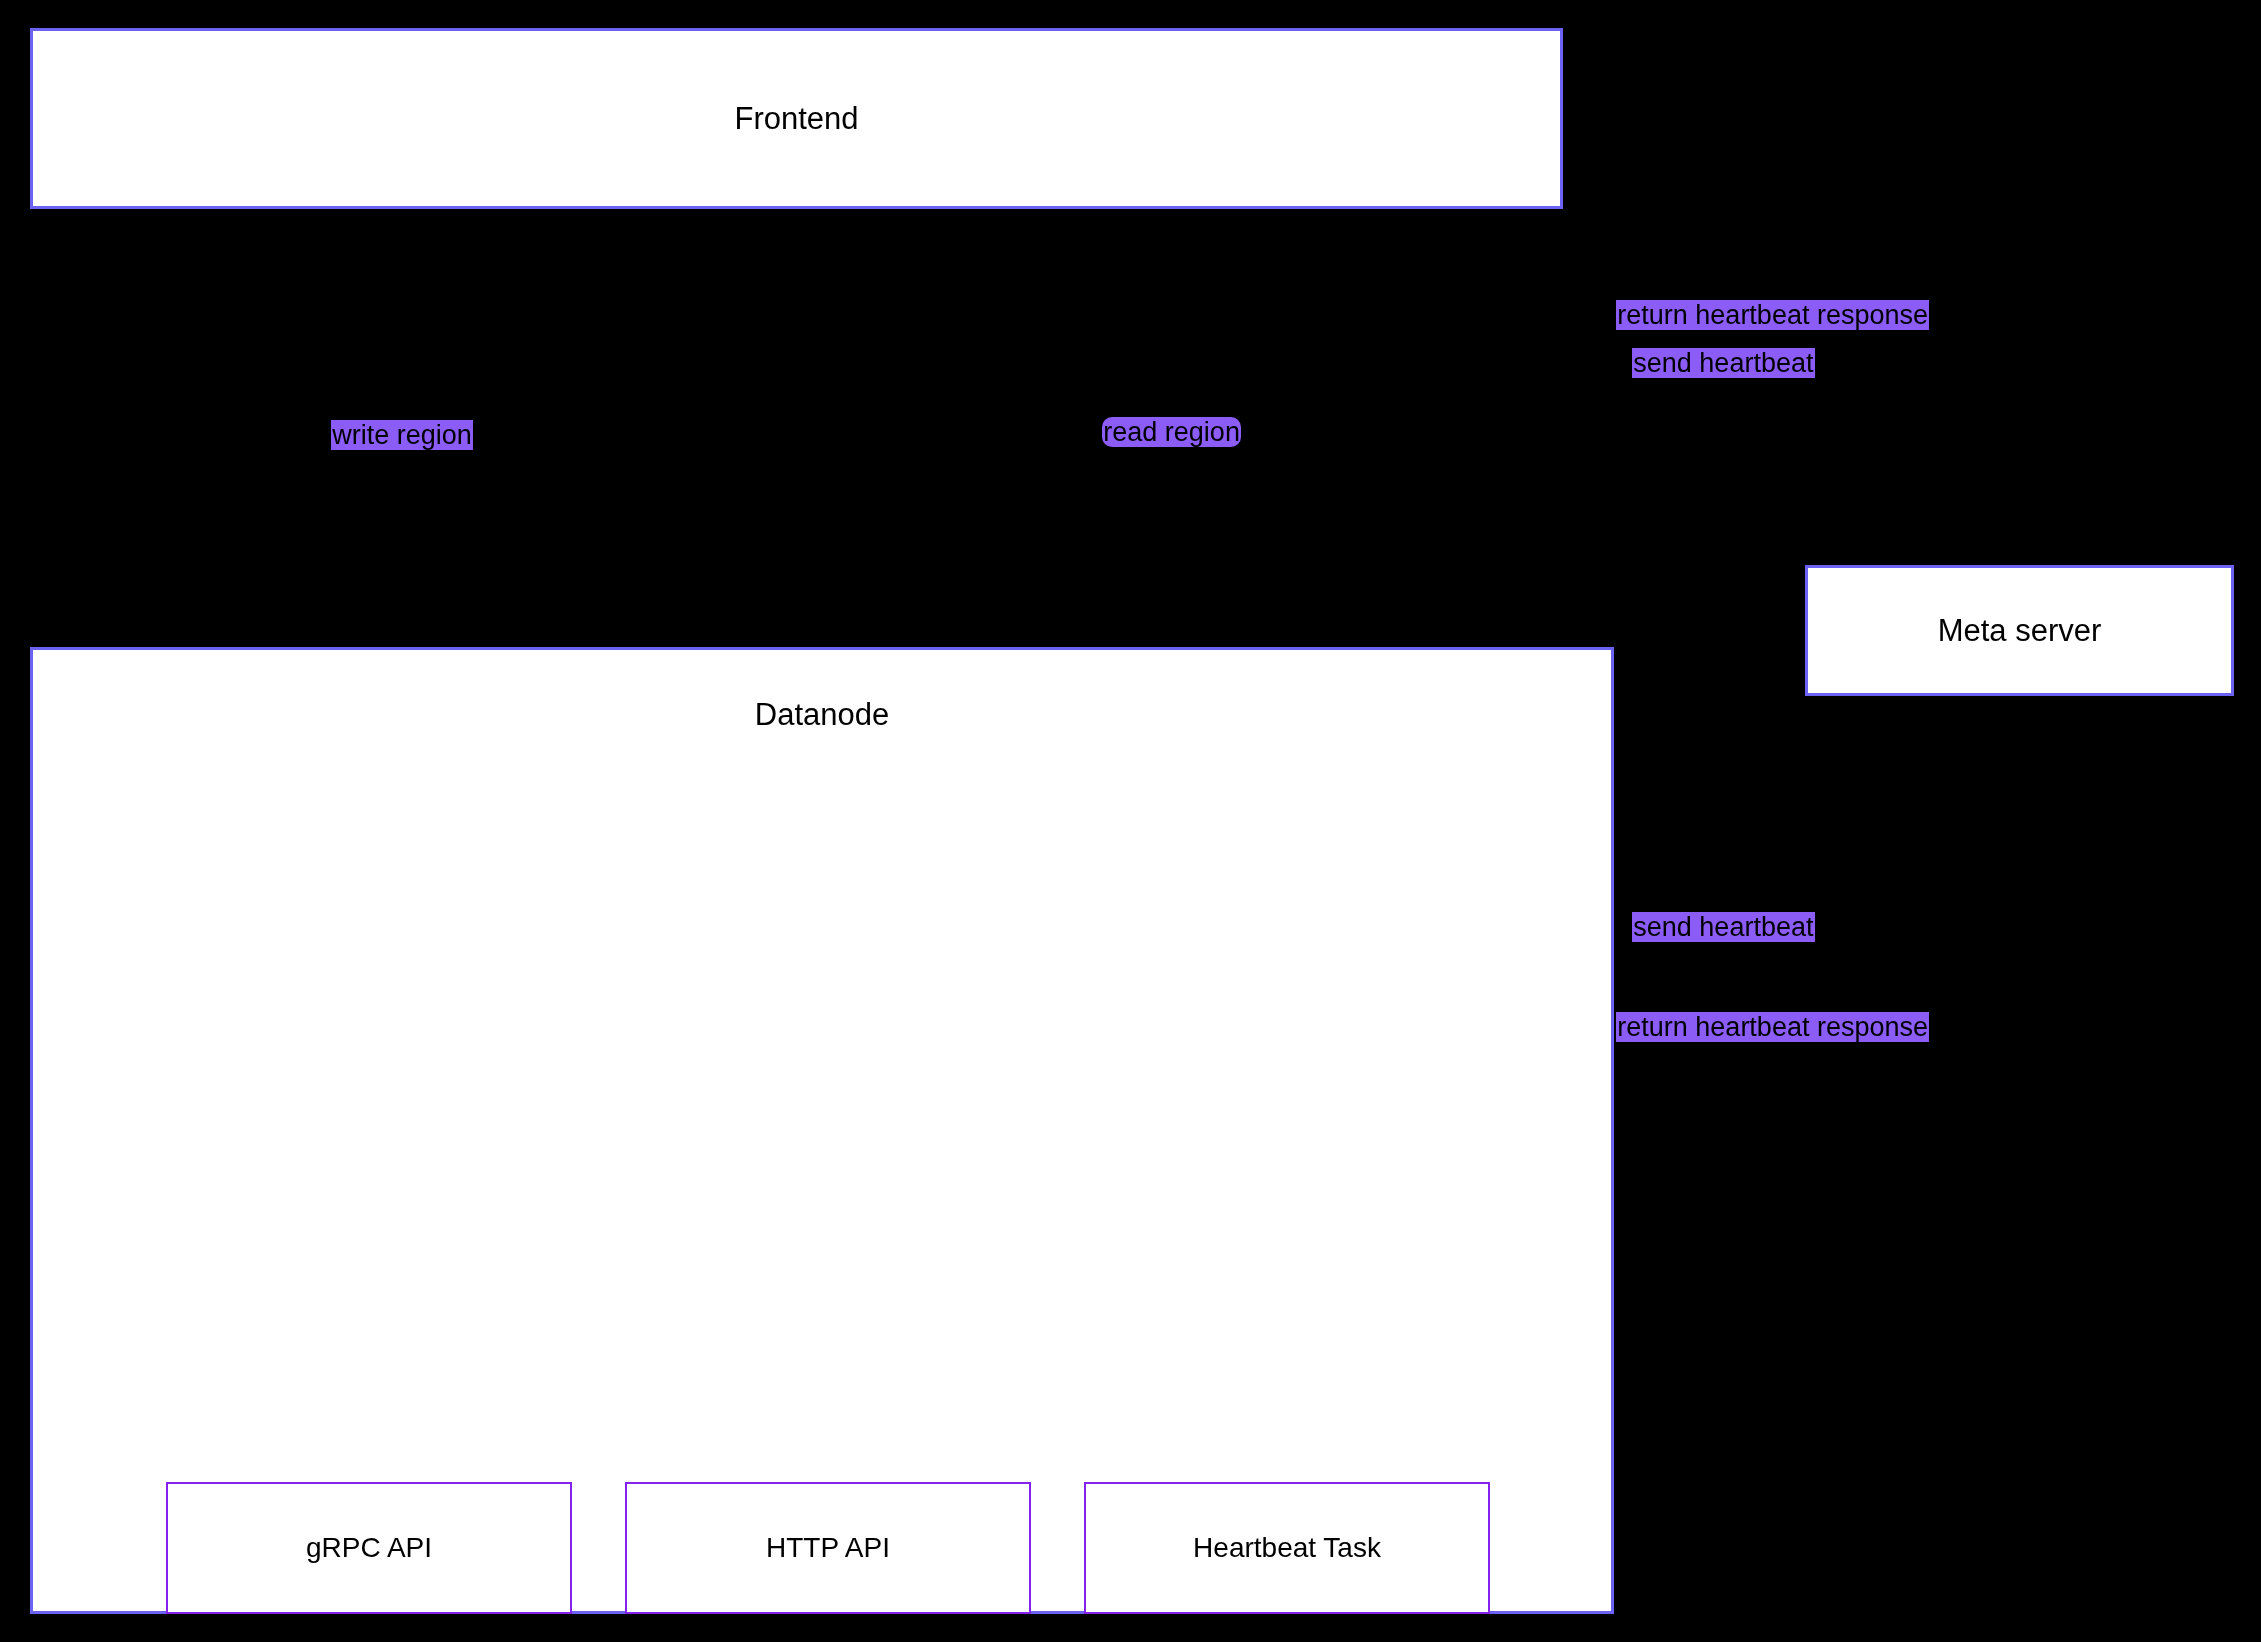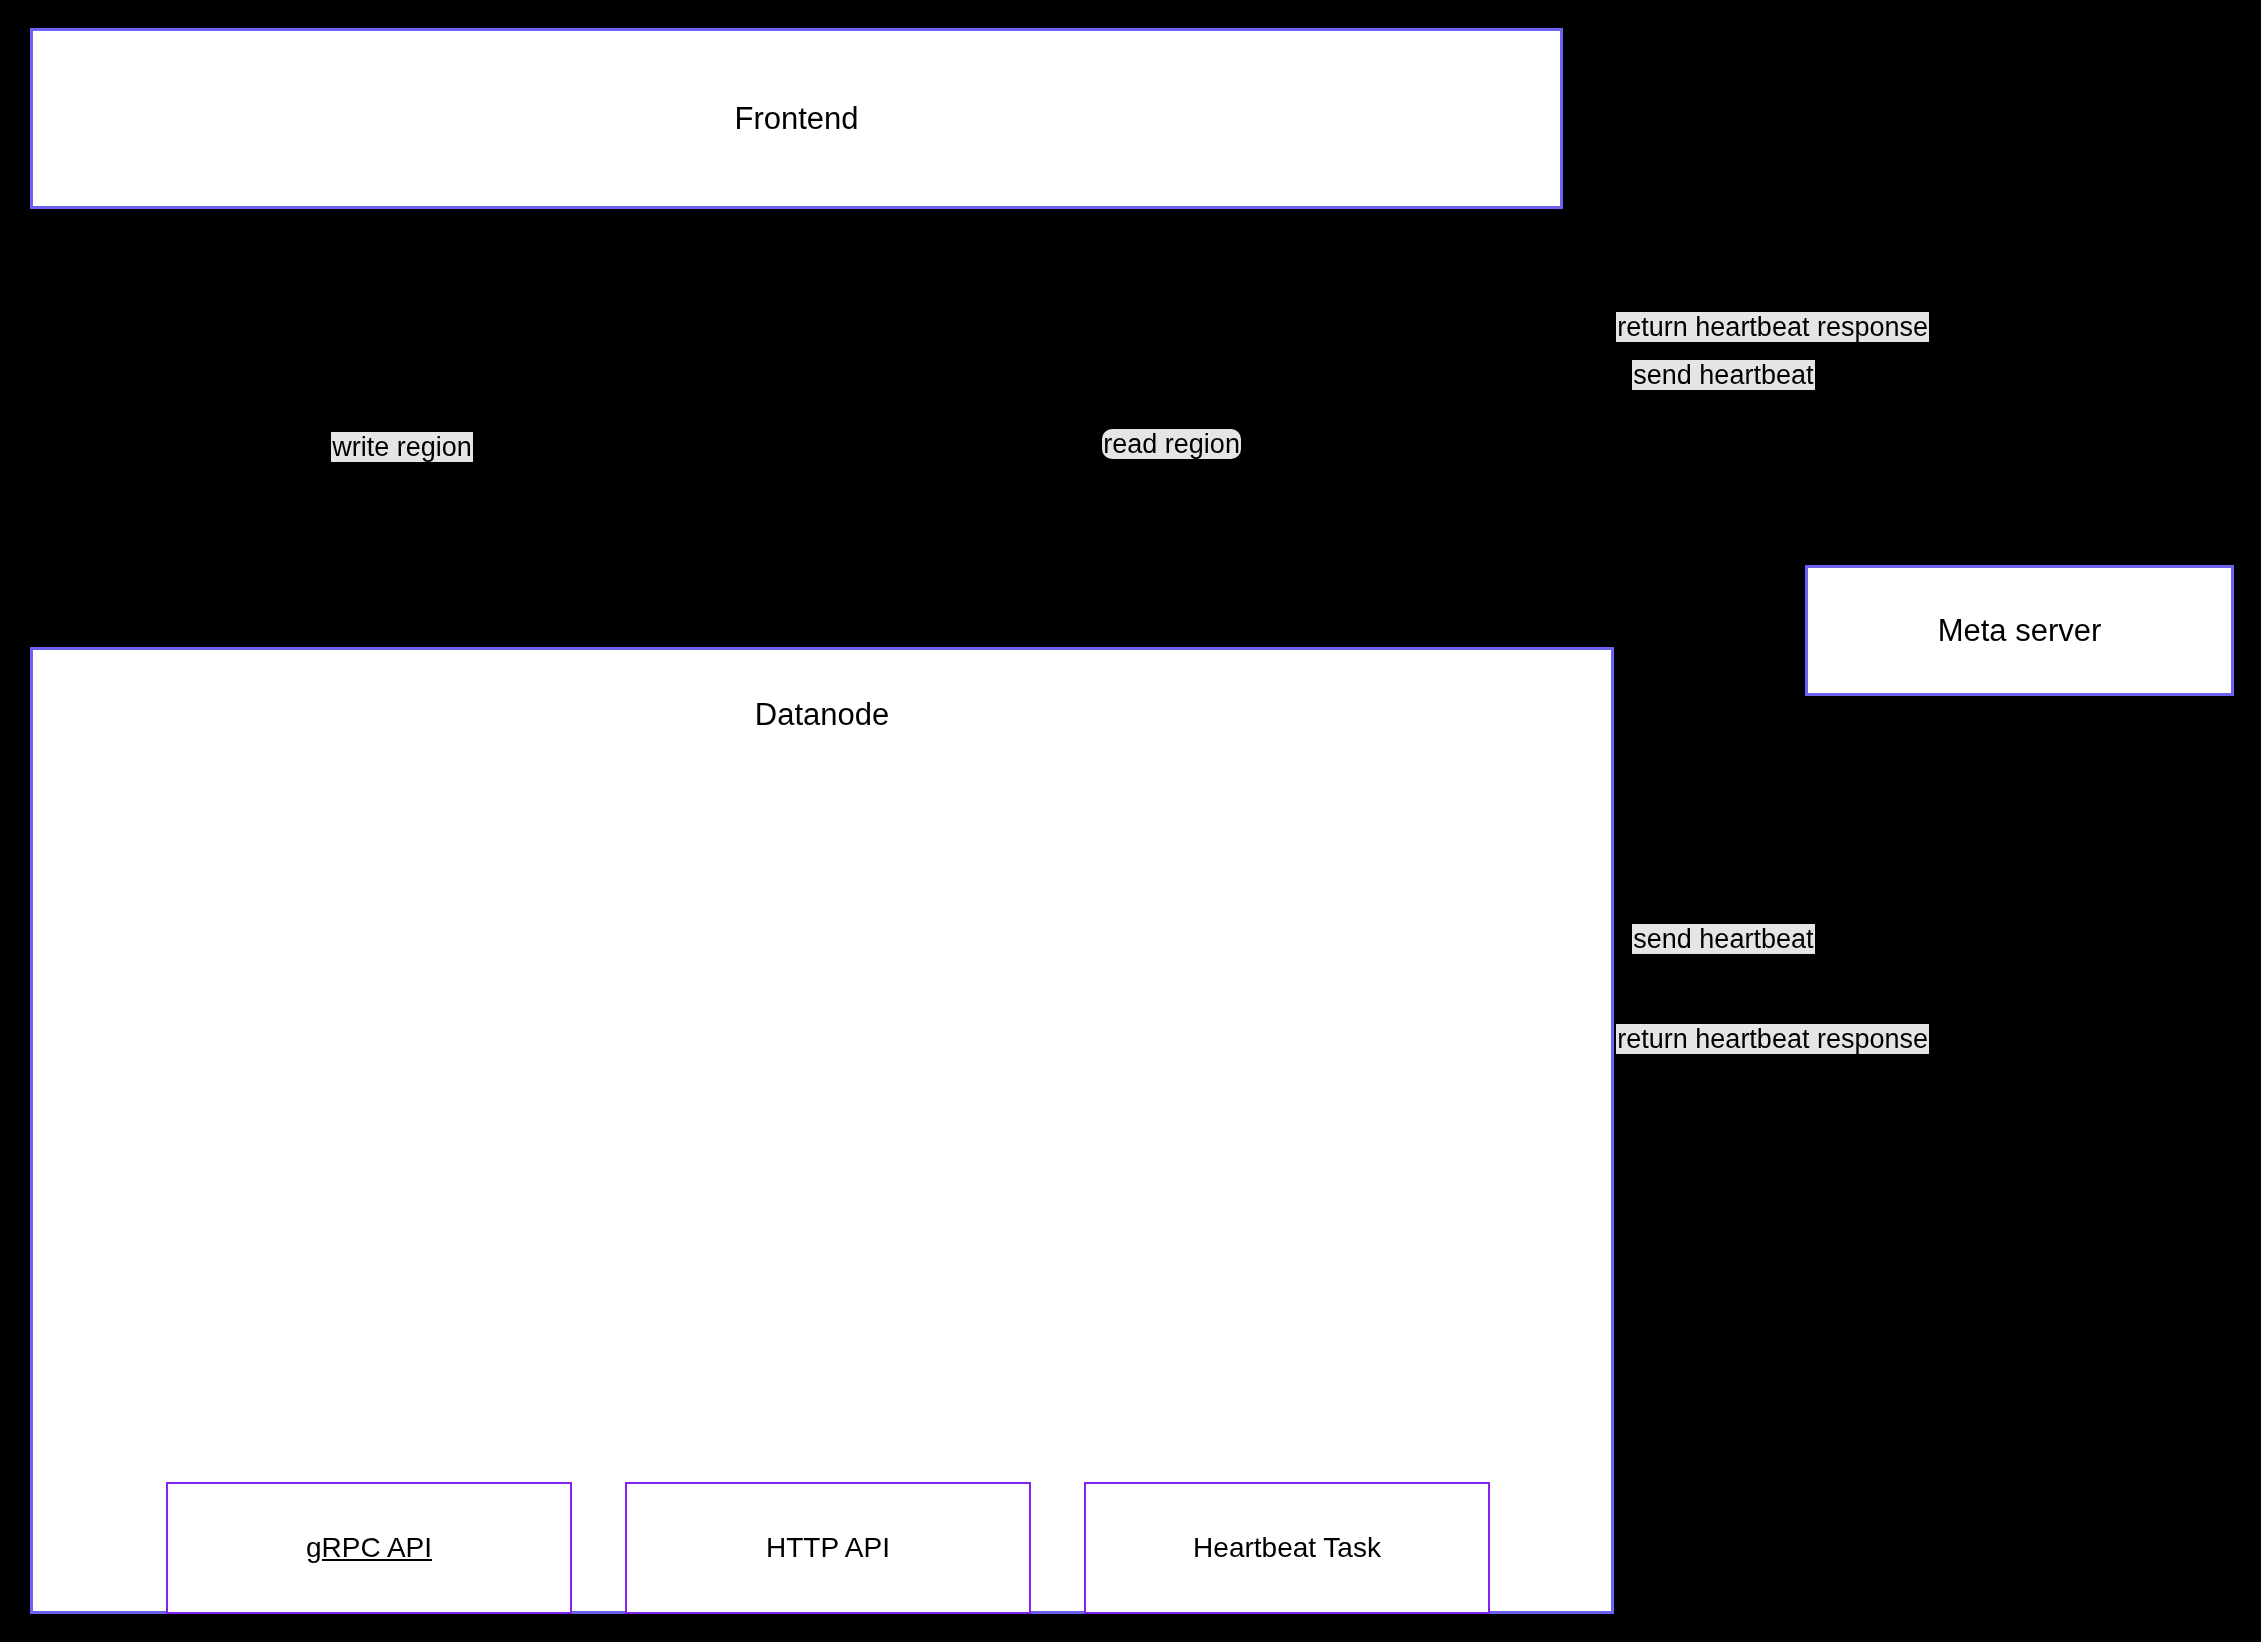--- a/index.html
+++ b/index.html
@@ -56,42 +56,41 @@
   }
   .component-label{
     color:#000000;
     font-size:28px;
     line-height:1.1;
     white-space:nowrap;
     text-align:center;
   }
 
   
-  #comp-grpc-api       { left:133px;  top:832px; width:406px; height:132px;text-decoration:underline; }
+  #comp-grpc-api       { left:133px;  top:832px; width:406px; height:132px; }
   #comp-http-api       { left:592px;  top:832px; width:406px; height:132px; }
   #comp-heartbeat-task { left:1051px; top:832px; width:406px; height:132px; }
 
   
   #edges{
     position:absolute; left:0; top:0;
     width:2261px; height:1643px;
     pointer-events:none;
   }
 
   
   .edge-label{
     position:absolute;
-    background:#e5e5e5;
+    background:#8b5cf6;
     color:#000000;
     font-size:27px;
     line-height:1.05;
     white-space:nowrap;
     padding:0.7px 1.3px;
     box-sizing:border-box;
-    margin-top:12px;
   }
   #label-write-region    { left:331px;  top:420px;  }
   #label-read-region     { left:1102px; top:417px;border-radius:10px;  }
   #label-send-heartbeat-top     { left:1632px; top:348px; }
   #label-return-heartbeat-top   { left:1616px; top:300px; }
   #label-send-heartbeat-bottom  { left:1632px; top:912px; }
   #label-return-heartbeat-bottom{ left:1616px; top:1012px; }
 </style>
 </head>
 <body>

